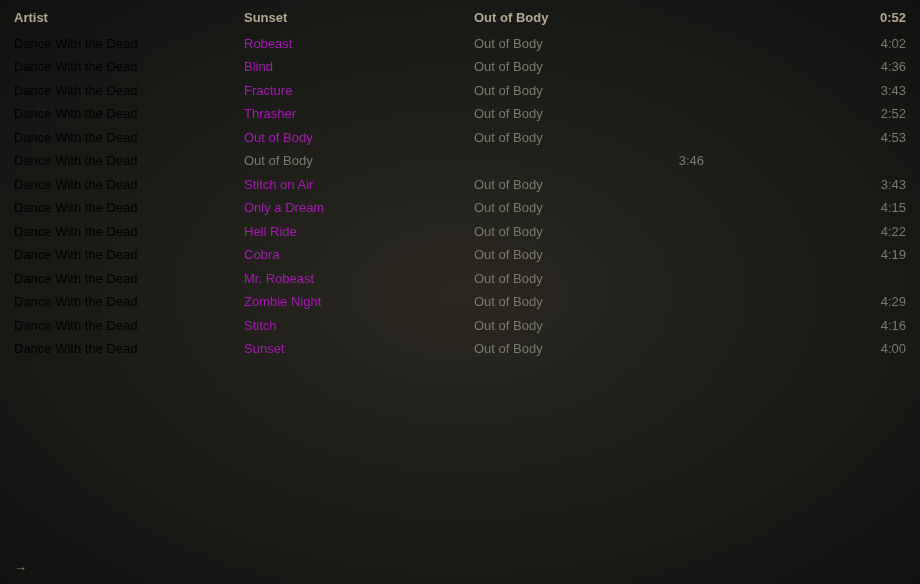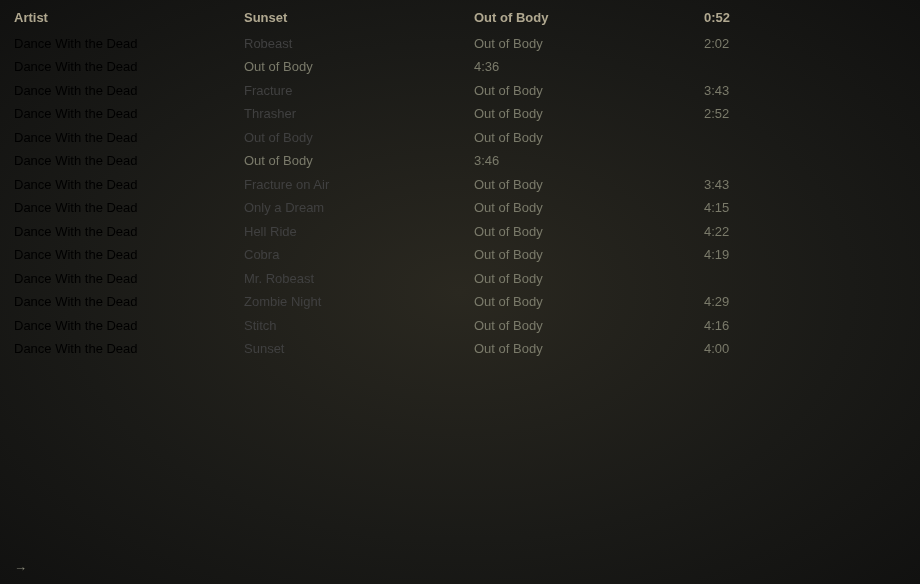--- a/index.html
+++ b/index.html
@@ -37,28 +37,29 @@
       color: #b0a890;
       font-weight: 600;
       padding-bottom: 4px;
     }
 
     .col-artist {
       color: #000000;
     }
 
     .col-title {
-      color: #404040;
+      color: #a21caf;
     }
 
     .col-album {
       color: #7a7a6a;
     }
 
     .col-duration {
+      text-align: right;
       color: #7a7a6a;
     }
 
     .track-row.header .col-artist,
     .track-row.header .col-title,
     .track-row.header .col-album,
     .track-row.header .col-duration {
       color: #b0a890;
     }
 
@@ -78,52 +79,54 @@
   <div class="track-row header">
     <span class="col-artist">Artist</span>
     <span class="col-title">Sunset</span>
     <span class="col-album">Out of Body</span>
     <span class="col-duration">0:52</span>
   </div>
 <div class="track-row">
       <span class="col-artist">Dance With the Dead</span>
       <span class="col-title">Robeast</span>
       <span class="col-album">Out of Body</span>
-      <span class="col-duration">2:02</span>
+      <span class="col-duration">4:02</span>
     </div>
     <div class="track-row">
       <span class="col-artist">Dance With the Dead</span>
+      <span class="col-title">Blind</span>
       <span class="col-album">Out of Body</span>
       <span class="col-duration">4:36</span>
     </div>
     <div class="track-row">
       <span class="col-artist">Dance With the Dead</span>
       <span class="col-title">Fracture</span>
       <span class="col-album">Out of Body</span>
       <span class="col-duration">3:43</span>
     </div>
     <div class="track-row">
       <span class="col-artist">Dance With the Dead</span>
       <span class="col-title">Thrasher</span>
       <span class="col-album">Out of Body</span>
       <span class="col-duration">2:52</span>
     </div>
     <div class="track-row">
       <span class="col-artist">Dance With the Dead</span>
       <span class="col-title">Out of Body</span>
       <span class="col-album">Out of Body</span>
+      <span class="col-duration">4:53</span>
     </div>
     <div class="track-row">
       <span class="col-artist">Dance With the Dead</span>
       <span class="col-album">Out of Body</span>
       <span class="col-duration">3:46</span>
     </div>
     <div class="track-row">
       <span class="col-artist">Dance With the Dead</span>
-      <span class="col-title">Fracture on Air</span>
+      <span class="col-title">Stitch on Air</span>
       <span class="col-album">Out of Body</span>
       <span class="col-duration">3:43</span>
     </div>
     <div class="track-row">
       <span class="col-artist">Dance With the Dead</span>
       <span class="col-title">Only a Dream</span>
       <span class="col-album">Out of Body</span>
       <span class="col-duration">4:15</span>
     </div>
     <div class="track-row">

